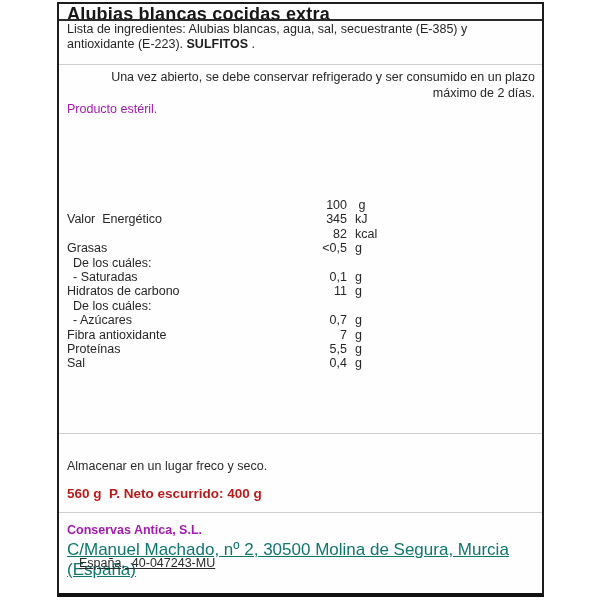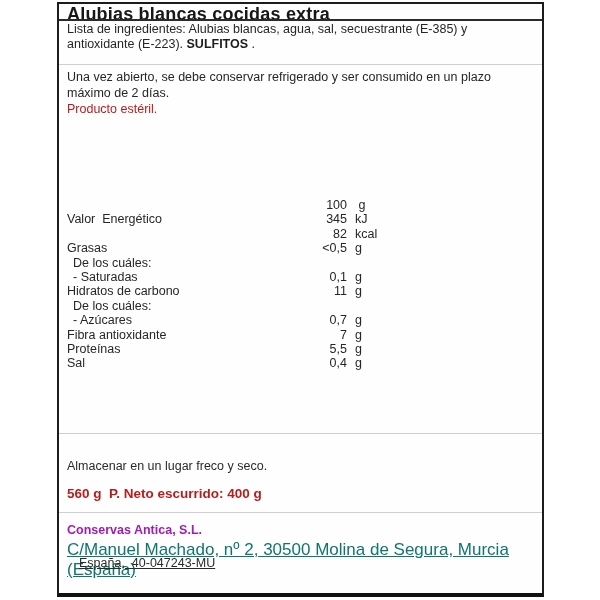--- a/index.html
+++ b/index.html
@@ -62,27 +62,28 @@
   .divider-1 { top: 60px; }
   .divider-2 { top: 429px; }
   .divider-3 { top: 508px; }
   .storage-opened {
     left: 8px;
     top: 66px;
     width: 468px;
     font-size: 12.5px;
     line-height: 15.5px;
     color: #262626;
+    text-align: right;
   }
   .sterile {
     left: 8px;
     top: 98px;
     width: 468px;
     font-size: 12.5px;
-    color: #b91c1c;
+    color: #a21caf;
   }
   .nutrition {
     left: 8px;
     top: 194px;
     width: 470px;
     font-size: 12.5px;
     color: #262626;
   }
   .nrow {
     display: flex;

